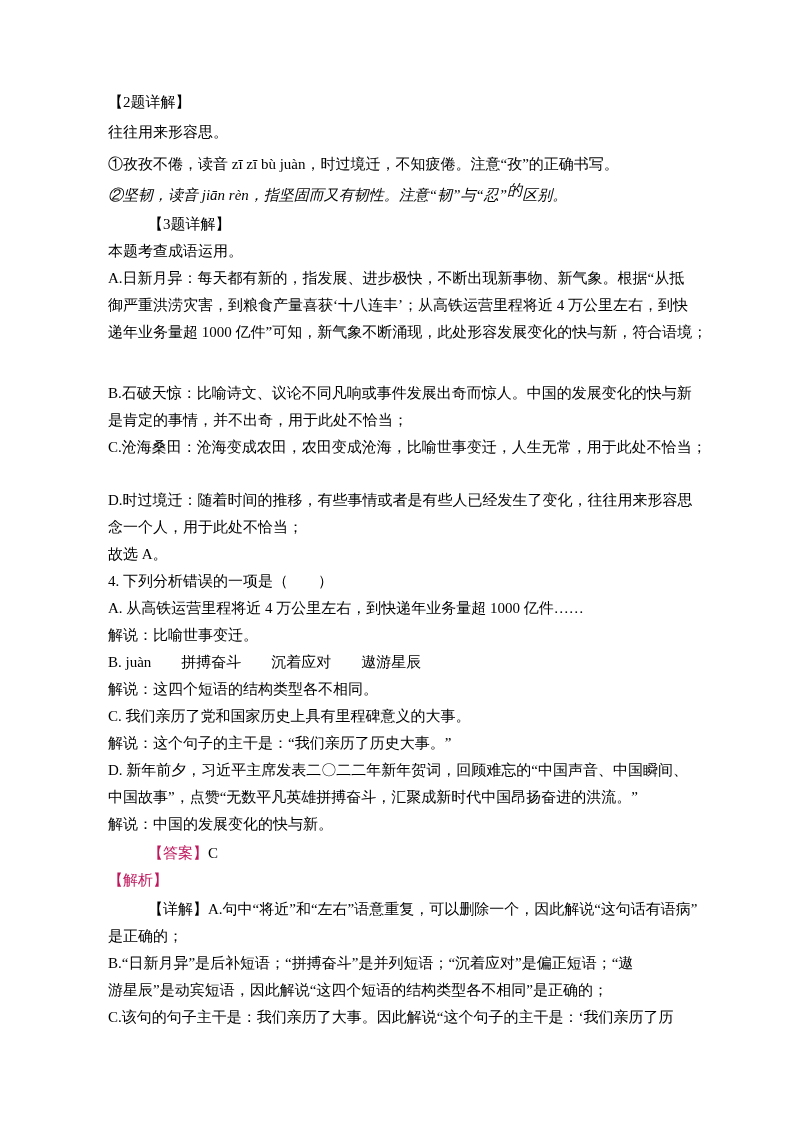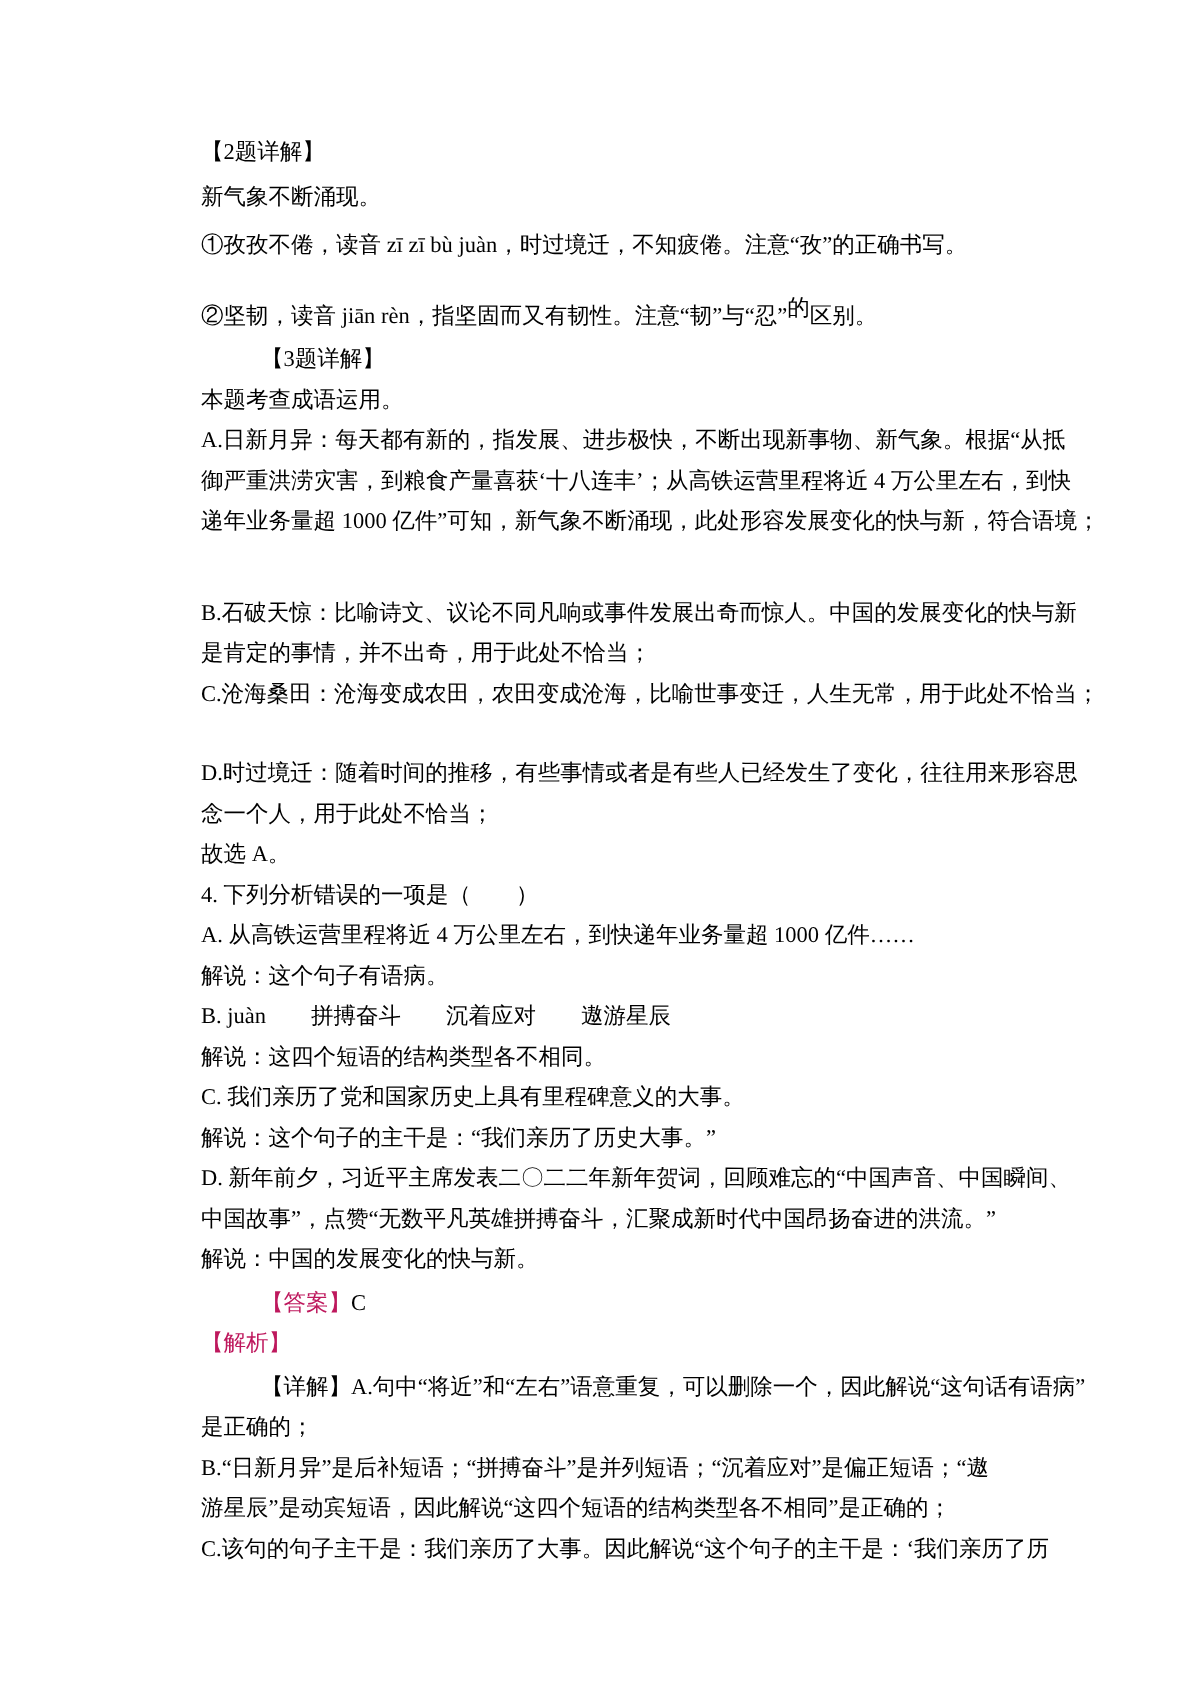--- a/index.html
+++ b/index.html
@@ -10,71 +10,71 @@
   body {
     width: 794px;
     height: 1123px;
     position: relative;
     overflow: hidden;
     font-family: "Liberation Serif", "DejaVu Serif", serif;
     color: #000000;
   }
   .page {
     position: absolute;
-    left: 134px;
+    left: 108px;
     top: 89px;
     width: 580px;
   }
   .line {
     font-size: 15px;
     line-height: 27px;
     white-space: nowrap;
     letter-spacing: 0px;
   }
   
   .mt3  { margin-top: 3px; }
   .mt5  { margin-top: 5px; }
-  .mt4  { margin-top: 20px; }
+  .mt4  { margin-top: 4px; font-style: italic; }
   .mt2  { margin-top: 2px; margin-left: 40px; }
   .gap-lg { margin-top: 34px; }  
   .gap-md { margin-top: 26px; }  
   .blue-label {
     color: #be185d;
   }
   .sup {
     display: inline-block;
     position: relative;
     top: -5px;
   }
 </style>
 </head>
 <body>
 
 <div class="page">
 
   <div class="line">【2题详解】</div>
-  <div class="line mt3">新气象不断涌现。</div>
+  <div class="line mt3">往往用来形容思。</div>
   <div class="line mt5">①孜孜不倦，读音 zī zī bù juàn，时过境迁，不知疲倦。注意“孜”的正确书写。</div>
   <div class="line mt4"><span>②坚韧，读音 jiān rèn，指坚固而又有韧性。注意“韧”与“忍”</span><span class="sup">的</span><span>区别。</span></div>
 
   <div class="line mt2">【3题详解】</div>
   <div class="line">本题考查成语运用。</div>
   <div class="line">A.日新月异：每天都有新的，指发展、进步极快，不断出现新事物、新气象。根据“从抵</div>
   <div class="line">御严重洪涝灾害，到粮食产量喜获‘十八连丰’；从高铁运营里程将近 4 万公里左右，到快</div>
   <div class="line">递年业务量超 1000 亿件”可知，新气象不断涌现，此处形容发展变化的快与新，符合语境；</div>
   <div class="line gap-lg">B.石破天惊：比喻诗文、议论不同凡响或事件发展出奇而惊人。中国的发展变化的快与新</div>
   <div class="line">是肯定的事情，并不出奇，用于此处不恰当；</div>
   <div class="line">C.沧海桑田：沧海变成农田，农田变成沧海，比喻世事变迁，人生无常，用于此处不恰当；</div>
   <div class="line gap-md">D.时过境迁：随着时间的推移，有些事情或者是有些人已经发生了变化，往往用来形容思</div>
   <div class="line">念一个人，用于此处不恰当；</div>
   <div class="line">故选 A。</div>
 
   <div class="line">4. 下列分析错误的一项是（　　）</div>
   <div class="line">A. 从高铁运营里程将近 4 万公里左右，到快递年业务量超 1000 亿件……</div>
-  <div class="line">解说：这个句子有语病。</div>
+  <div class="line">解说：比喻世事变迁。</div>
   <div class="line">B. juàn　　拼搏奋斗　　沉着应对　　遨游星辰</div>
   <div class="line">解说：这四个短语的结构类型各不相同。</div>
   <div class="line">C. 我们亲历了党和国家历史上具有里程碑意义的大事。</div>
   <div class="line">解说：这个句子的主干是：“我们亲历了历史大事。”</div>
   <div class="line">D. 新年前夕，习近平主席发表二〇二二年新年贺词，回顾难忘的“中国声音、中国瞬间、</div>
   <div class="line">中国故事”，点赞“无数平凡英雄拼搏奋斗，汇聚成新时代中国昂扬奋进的洪流。”</div>
   <div class="line">解说：中国的发展变化的快与新。</div>
 
   <div class="line mt2"><span class="blue-label">【答案】</span><span>C</span></div>
   <div class="line"><span class="blue-label">【解析】</span></div>

